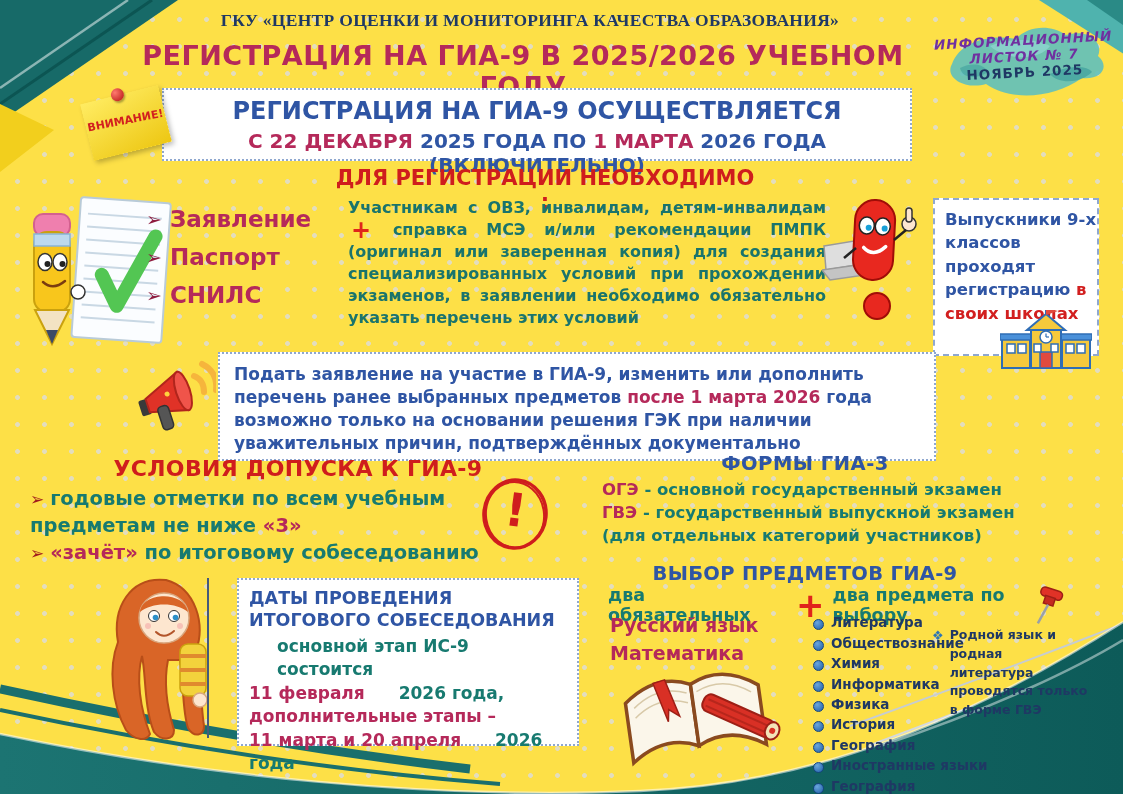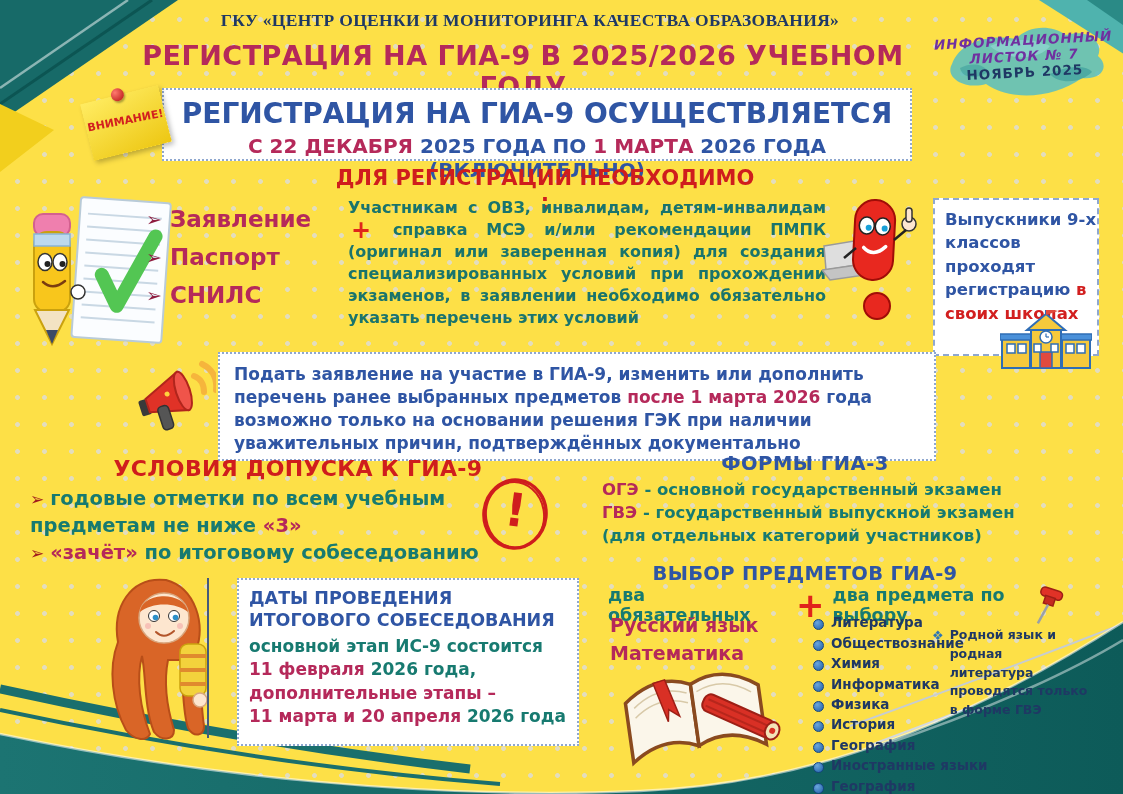--- a/index.html
+++ b/index.html
@@ -13,21 +13,21 @@
     content:"";position:absolute;inset:0;z-index:0;
     background-image:radial-gradient(#dcdcdc 2.1px, transparent 2.6px);
     background-size:27px 27px;background-position:4px 6px;
     opacity:.8;
   }
   .abs{position:absolute;}
   .z1{z-index:1}.z2{z-index:2}.z3{z-index:3}
   .center{text-align:center;}
   .b{font-weight:bold;}
   
-  .navy{color:#1f3864;} .blue{color:#2f55a4;} .teal{color:#177a70;}
+  .navy{color:#1f3864;} .blue{color:#2f55a4;} .teal{color:#177a70;margin-left:28px;}
   .crimson{color:#b5295a;} .red{color:#d21f1f;} .purple{color:#7030a0;}
   
   .org-title{left:130px;top:10px;width:800px;font-family:"Liberation Serif","DejaVu Serif",serif;
     font-size:17.5px;font-weight:bold;color:#1f3864;letter-spacing:.3px;}
   .main-title{left:118px;top:40px;width:810px;font-size:27px;font-weight:bold;
     color:#b5295a;letter-spacing:.5px;}
   
   .info-badge{left:930px;top:16px;width:188px;height:104px;}
   .info-badge .txt{position:absolute;left:0;top:16px;width:188px;text-align:center;transform:rotate(-3deg);}
   .info-badge .l{font-size:13.5px;font-weight:bold;font-style:italic;letter-spacing:1px;}
@@ -35,21 +35,21 @@
   .sticky{left:86px;top:94px;width:80px;height:58px;transform:rotate(-14deg);
     background:linear-gradient(160deg,#ffec62,#edc713);box-shadow:2px 3px 5px rgba(0,0,0,.25);}
   .sticky .lbl{position:absolute;left:0;top:20px;width:80px;text-align:center;
     font-size:11px;font-weight:bold;color:#d21f1f;transform:rotate(3deg);}
   .sticky .pin{position:absolute;left:32px;top:-7px;width:13px;height:13px;border-radius:50%;
     background:radial-gradient(circle at 35% 30%,#ff7a6e,#b30f0f);box-shadow:1px 2px 2px rgba(0,0,0,.3);}
   
   .dotted-box{background:#fff;border:2px dotted #8fa8d0;}
   .dashed-box{background:#fff;border:2px dashed #8fa8d0;}
   .reg-box{left:162px;top:88px;width:746px;height:62px;padding-top:7px;}
-  .reg-l1{font-size:28px;font-weight:bold;}
+  .reg-l1{font-size:24px;font-weight:bold;}
   .reg-l2{font-size:20px;font-weight:bold;margin-top:4px;}
   .needs-heading{left:330px;top:166px;width:430px;font-size:21px;font-weight:bold;color:#cf1d1d;}
   .docs{left:146px;top:200px;width:200px;}
   .docs .row{display:flex;align-items:center;height:38px;}
   .docs .arr{color:#8f1d3f;font-size:19px;margin-right:8px;font-weight:bold;}
   .docs .lab{font-size:23px;font-weight:bold;color:#b5295a;}
   .ovz{left:348px;top:197px;width:478px;font-size:16px;font-weight:bold;color:#1a746c;
     text-align:justify;line-height:1.38;}
   .ovz .plus{color:#e0241b;font-size:24px;line-height:0;vertical-align:-3px;padding:0 3px;}
   .grads-box{left:933px;top:198px;width:152px;height:146px;padding:8px 0 0 10px;

